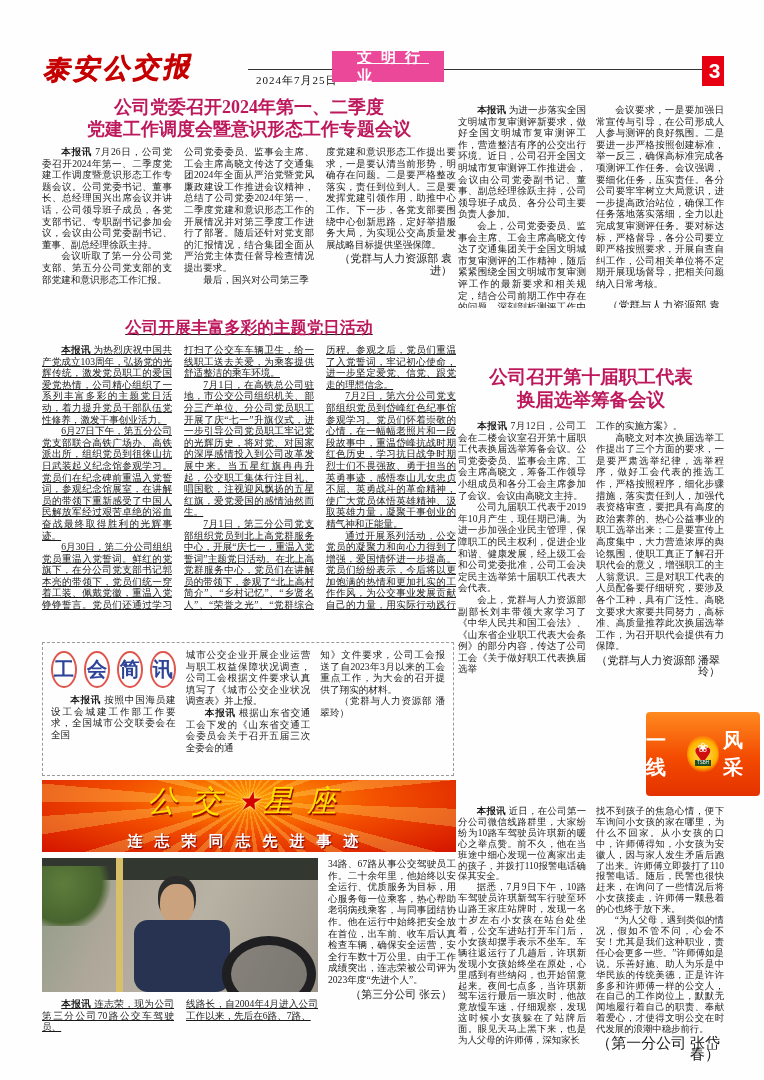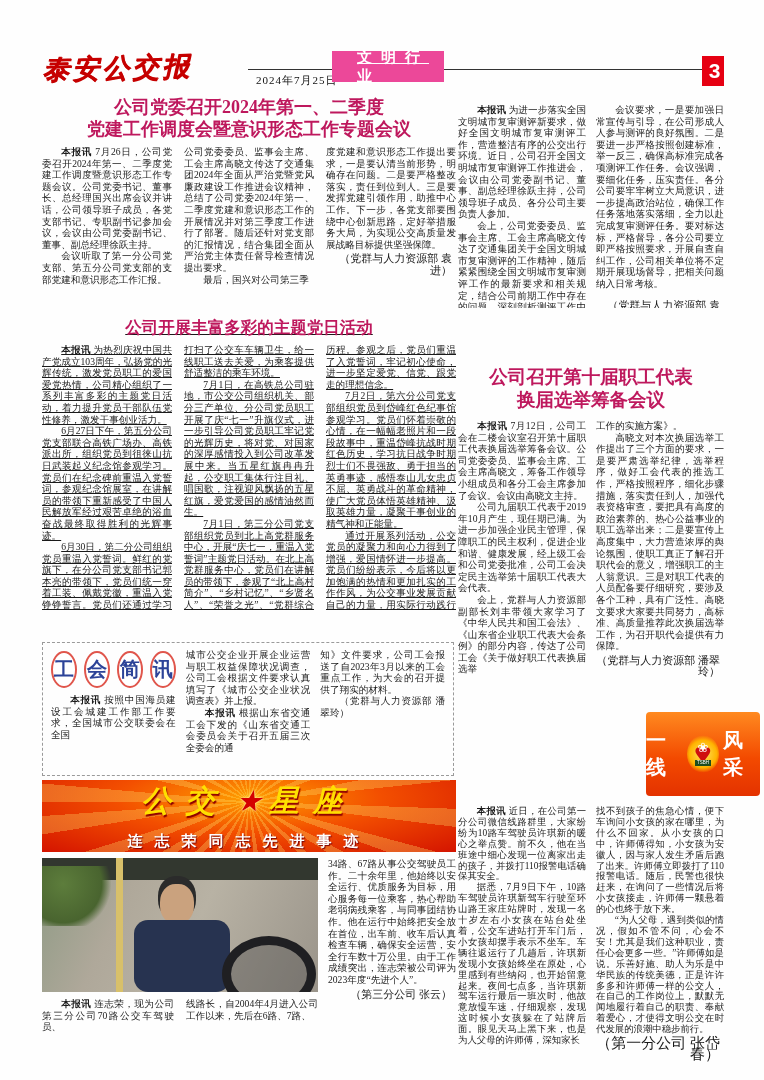--- a/index.html
+++ b/index.html
@@ -38,21 +38,21 @@
   .briefs{border:1.5px dashed #9a9a9a;box-sizing:border-box;padding:6px 8px;}
   .stamp{display:flex;gap:7px;margin:2px 0 6px 0;}
   .stamp span{width:33px;height:33px;border:2px solid #e0564c;border-radius:50%;color:#2c4398;
             font-size:20px;font-weight:bold;display:flex;align-items:center;justify-content:center;
             background:#fff;}
   
   .star-banner{background:
       repeating-conic-gradient(from -90deg at 50% 30%, rgba(255,230,110,0.30) 0deg 5deg, rgba(255,120,0,0) 5deg 13deg),
       radial-gradient(ellipse at 50% 25%, #ff9d00 0%, #f34f00 45%, #d41400 100%);
       display:flex;flex-direction:column;align-items:center;justify-content:center;}
-  .star-title{display:flex;align-items:center;gap:8px;font-weight:bold;font-size:30px;
+  .star-title{display:flex;align-items:center;gap:2px;font-weight:normal;font-size:30px;
       color:#ffdf00;letter-spacing:14px;text-shadow:1px 2px 1px #8e0000;font-style:italic;}
   .star-glyph{font-size:26px;color:#d40000;text-shadow:0 0 6px #ffe95e,0 0 2px #fff;letter-spacing:0;}
   .star-sub{margin-top:10px;color:#fff;font-size:15px;font-weight:bold;letter-spacing:12px;
       text-shadow:1px 1px 1px #7e0000;}
   
   .fl-banner{background:linear-gradient(180deg,#ff8a20 0%,#f34a00 55%,#e43200 100%);
       border-radius:4px;display:flex;align-items:center;justify-content:center;gap:4px;}
   .fl-word{color:#fff;font-weight:bold;font-size:20px;letter-spacing:2px;
       font-family:"Liberation Sans",sans-serif;}
   .fl-heart{position:relative;width:38px;height:38px;border-radius:50%;
@@ -226,21 +226,21 @@
     <div class="ph-wheel"></div>
   </div>
 
   <div class="zone bodytxt" style="left:328px;top:858px;width:128px;height:166px;">
     <div>
         <p>34路、67路从事公交驾驶员工作。二十余年里，他始终以安全运行、优质服务为目标，用心服务每一位乘客，热心帮助老弱病残乘客，与同事团结协作。他在运行中始终把安全放在首位，出车前、收车后认真检查车辆，确保安全运营，安全行车数十万公里。由于工作成绩突出，连志荣被公司评为2023年度“先进个人”。</p>
       </div>
     <div class="byline">（第三分公司 张云）</div>
   </div>
 
-  <div class="zone caption-cols bodytxt" style="left:42px;top:998px;width:276px;height:38px;">
+  <div class="zone caption-cols bodytxt" style="left:42px;top:998px;width:276px;height:38px;text-decoration:underline;">
     <div class="col">
         <p class="ind"><b>本报讯</b> 连志荣，现为公司第三分公司70路公交车驾驶员、</p>
       </div>
     <div class="col">
         <p>线路长，自2004年4月进入公司工作以来，先后在6路、7路、</p>
       </div>
   </div>
 
   <div class="zone" style="left:458px;top:806px;width:266px;height:272px;">
     <div class="cols bodytxt small-body" style="height:272px;gap:10px;">

